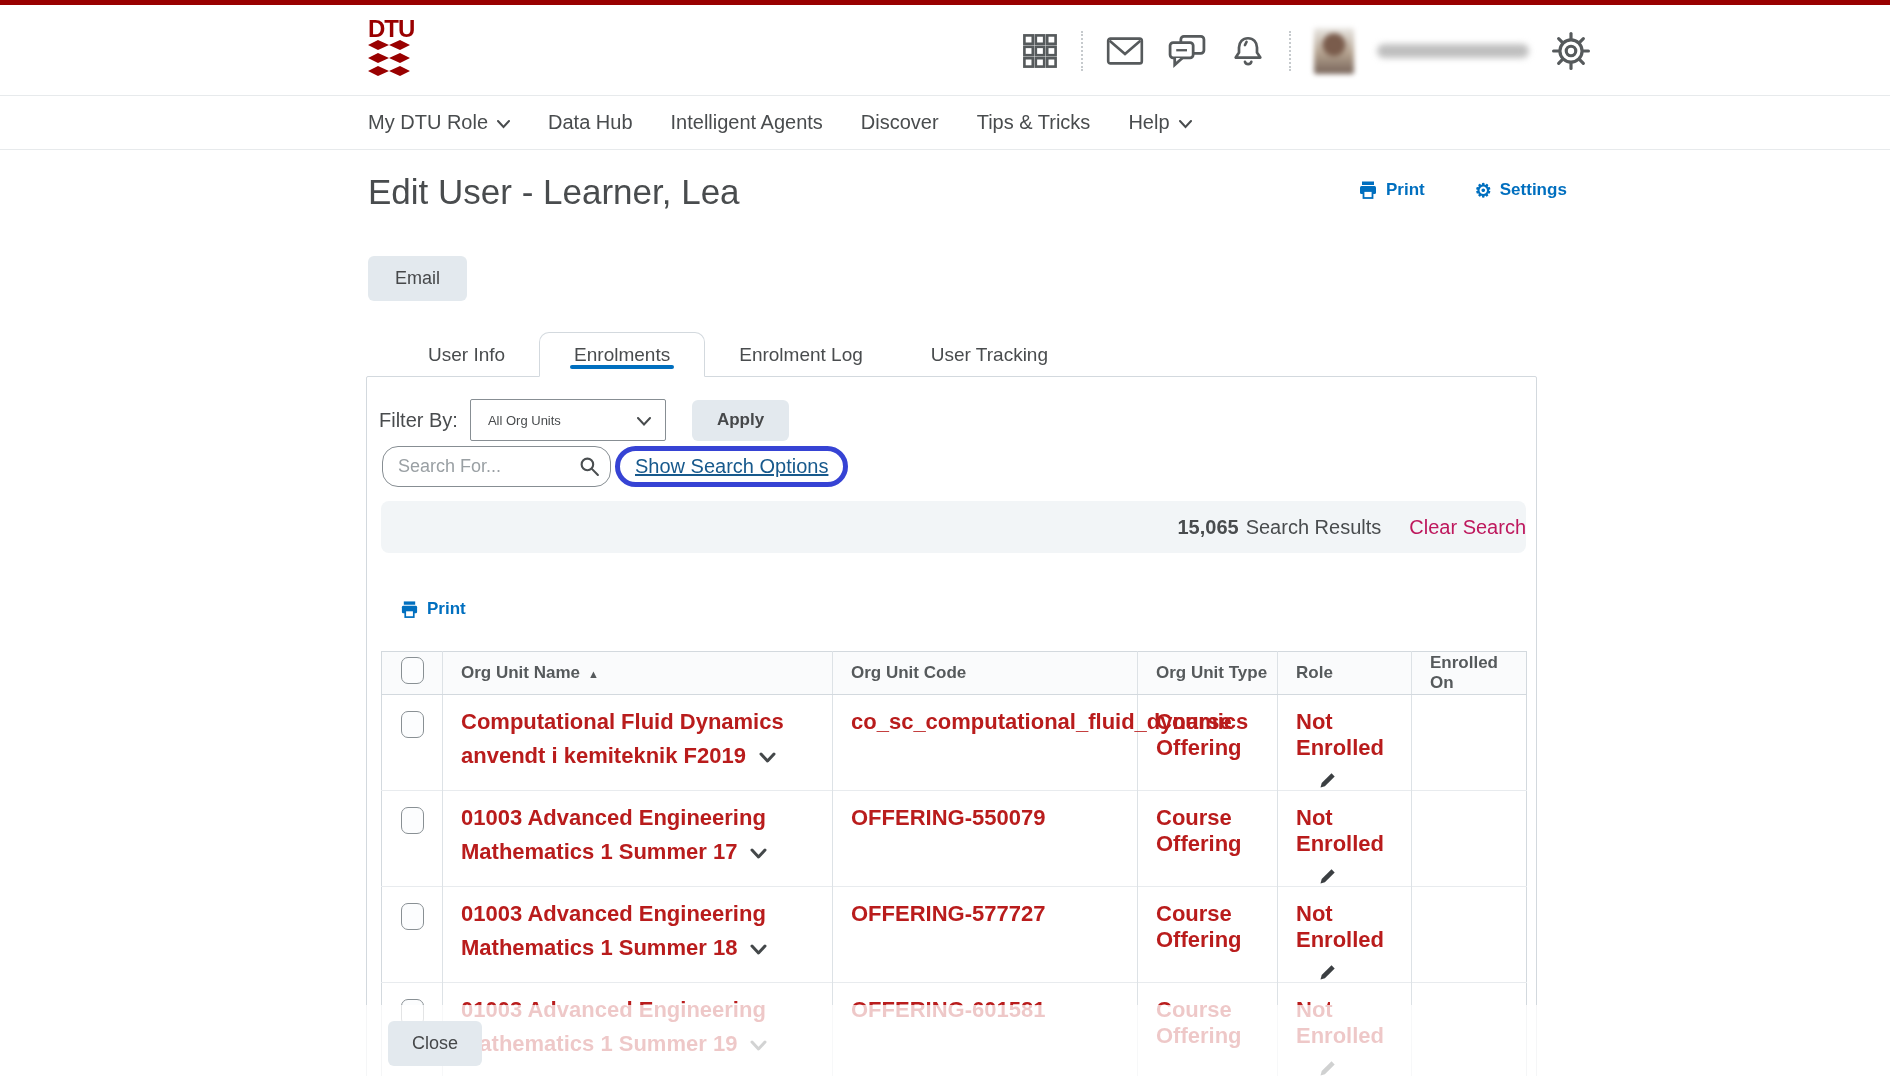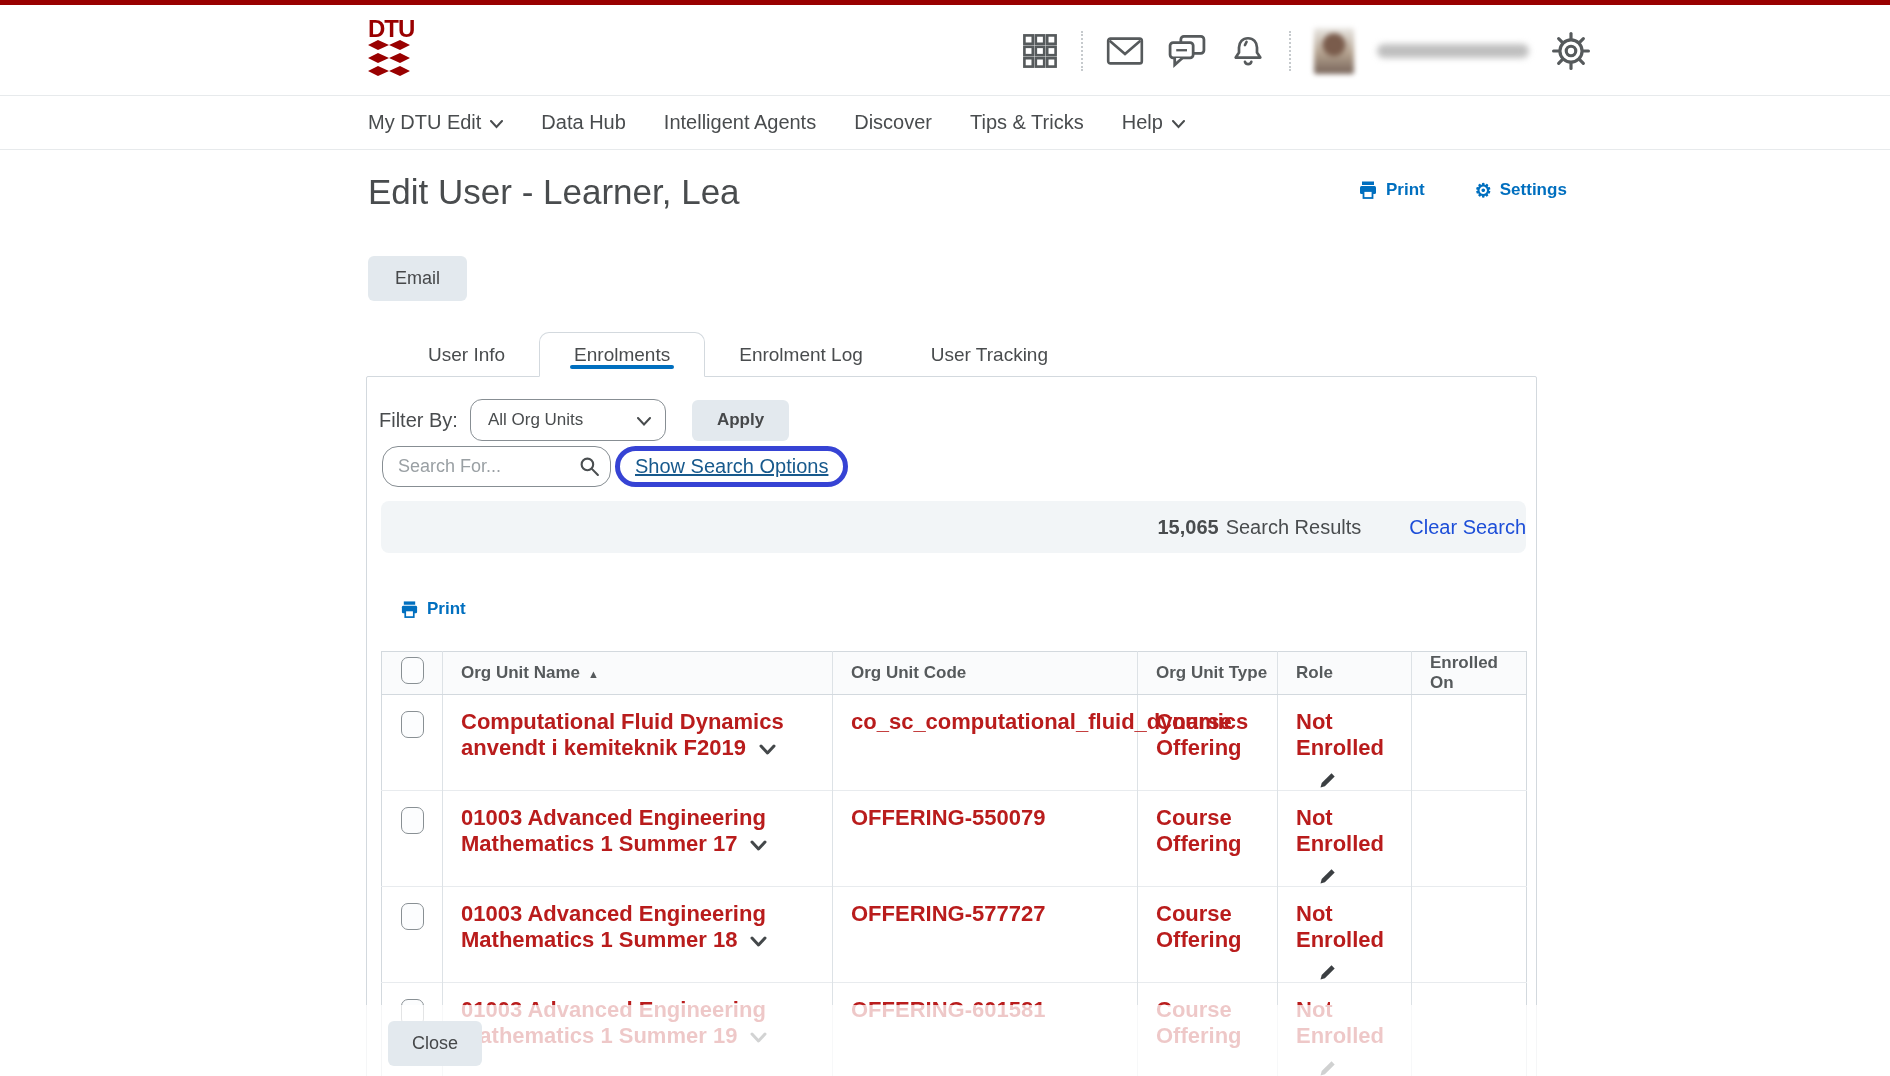--- a/index.html
+++ b/index.html
@@ -48,57 +48,57 @@
   .tab.active::after { content:""; position:absolute; left:30px; right:30px; bottom:7px; height:4px;
     background:#006fbf; border-radius:2px; }
 
   .panel { position:absolute; left:366px; top:376px; width:1171px; height:820px; background:#fff;
     border:1px solid #d3d9de; border-radius:2px; z-index:1; }
 
   
   .filter-row { position:absolute; left:12px; top:22px; display:flex; align-items:center; }
   .filter-label { font-size:20px; }
   .select { position:relative; margin-left:12px; width:196px; height:42px; border:1px solid #878e93;
-    border-radius:12px; background:#fff; display:flex; align-items:center; padding-left:17px;
-    font-size:17px; cursor:pointer; }
+    border-radius:2px; background:#fff; display:flex; align-items:center; padding-left:17px;
+    font-size:13px; cursor:pointer; }
   .select .sel-chev { position:absolute; right:14px; top:17px; }
   .apply-btn { margin-left:26px; height:41px; padding:0 25px; font-size:17px; font-weight:bold; }
 
   .search-row { position:absolute; left:15px; top:69px; display:flex; align-items:center; }
   .search-wrap { position:relative; width:229px; height:41px; }
   .search-wrap input { width:100%; height:100%; border:1px solid #878e93; border-radius:16px;
     padding:0 40px 0 15px; font-size:18px; font-family:inherit; color:#494c4e; }
   .search-wrap input::placeholder { color:#9aa0a4; }
   .search-ico { position:absolute; right:11px; top:10px; cursor:pointer; }
   .highlight-ring { margin-left:4px; border:5px solid #3643d4; border-radius:24px; padding:4px 15px; }
   .sso-link { font-size:20px; color:#17598c; text-decoration:underline; cursor:pointer; white-space:nowrap; }
 
   .results-bar { position:absolute; left:14px; top:124px; width:1145px; height:52px; background:#f2f5f7;
     border-radius:8px; display:flex; align-items:center; padding-left:22px; font-size:20px;justify-content:flex-end; }
   .results-count { font-weight:bold; margin-right:7px; }
-  .clear-link { margin-left:48px; color:#1d4ed8; cursor:pointer; }
+  .clear-link { margin-left:28px; color:#be185d; cursor:pointer; }
 
   .print-link { position:absolute; left:33px; top:222px; display:flex; align-items:center; gap:8px;
     color:#006fbf; font-size:17px; font-weight:bold; cursor:pointer; }
 
   
   table.grid { position:absolute; left:14px; top:274px; width:1145px; border-collapse:collapse;
     border:1px solid #d3d9de; table-layout:fixed; }
   .grid th, .grid td { border-left:1px solid #dde2e6; vertical-align:top; text-align:left; font-weight:700; }
   .grid th:first-child, .grid td:first-child { border-left:none; }
   .grid thead th { background:#fafbfc; height:43px; vertical-align:middle; font-size:17px; color:#565a5c;
     padding-left:18px; border-bottom:1px solid #d3d9de; }
   .grid tbody tr { height:91px; border-bottom:1px solid #e8ebee; }
   .grid tbody td { padding:14px 6px 0 18px; font-size:22px; color:#b91c1c; line-height:26px; }
   td.cb-cell, th.cb-cell { padding:0 !important; text-align:center; vertical-align:middle; }
   td.cb-cell { vertical-align:top; padding-top:16px !important; }
   .checkbox { display:inline-block; width:23px; height:27px; border:1px solid #899094; border-radius:7px;
     background:#fcfdfe; cursor:pointer; }
   .sort-arrow { font-size:11px; margin-left:8px; color:#565a5c; }
-  .nm-l2 { display:inline-flex; align-items:center; gap:13px; margin-top:0; }
+  .nm-l2 { display:inline-flex; align-items:center; gap:13px; margin-top:8px; }
   .chev-row { cursor:pointer; margin-top:2px; }
   .pencil { display:block; margin:9px 0 0 22px; cursor:pointer; }
 
   
   .footer-overlay { position:absolute; left:8px; top:1005px; width:100%; height:71px;
     background:rgba(255,255,255,0.76); z-index:5; }
   .close-btn { position:absolute; left:380px; top:16px; height:45px; padding:0 24px; font-size:18px; }
 </style>
 </head>
 <body>
@@ -166,21 +166,21 @@
           <line x1="6.7" y1="6.7" x2="4.2" y2="4.2"></line>
         <line x1="12" y1="4.5" x2="12" y2="1"></line>
           <line x1="17.3" y1="6.7" x2="19.8" y2="4.2"></line>
       </svg>
     </span>
   </div>
 </div>
 
 <div class="navbar">
   <span class="nav-item">
-    <span>My DTU Edit</span>
+    <span>My DTU Role</span>
     <svg class="caret" width="13" height="9" viewBox="0 0 13 9" fill="none" stroke="#494c4e" stroke-width="2" stroke-linecap="round">
         <polyline points="1,1 6.5,7 12,1"></polyline>
       </svg>
   </span>
   <span class="nav-item">
       <span>Data Hub</span>
     </span>
   <span class="nav-item">
       <span>Intelligent Agents</span>
     </span>

